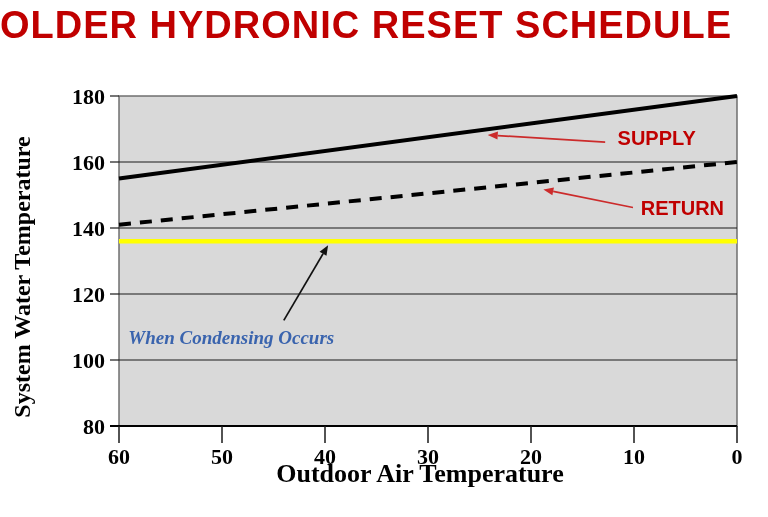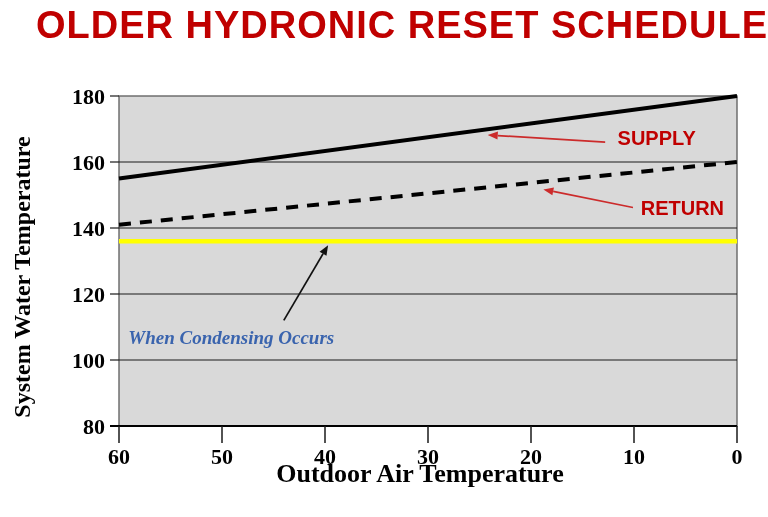--- a/index.html
+++ b/index.html
@@ -1,18 +1,18 @@
 <!DOCTYPE html>
 <html><head>
 <meta charset="utf-8">
 <style>
   html,body{margin:0;padding:0;background:#ffffff;}
   .slide{position:relative;width:768px;height:517px;background:#ffffff;overflow:hidden;
          font-family:"Liberation Sans",sans-serif;}
-  .title{position:absolute;top:4px;left:0;width:100%;margin:0;text-align:right;
+  .title{position:absolute;top:4px;left:0;width:100%;margin:0;text-align:left;
          font-family:"Liberation Sans",sans-serif;font-weight:bold;font-size:38px;
          letter-spacing:1px;color:#C00000;white-space:nowrap;}
   svg{position:absolute;left:0;top:0;}
   .tick{font-family:"Liberation Serif",serif;font-weight:bold;font-size:22px;fill:#000000;}
   .axis-title{font-family:"Liberation Serif",serif;font-weight:bold;font-size:24px;fill:#000000;}
   .x-axis-title-text{font-size:26px;}
   .callout-sans{font-family:"Liberation Sans",sans-serif;font-weight:bold;font-size:20px;}
   .callout-serif{font-family:"Liberation Serif",serif;font-weight:bold;font-style:italic;font-size:19px;}
 </style>
 </head>

